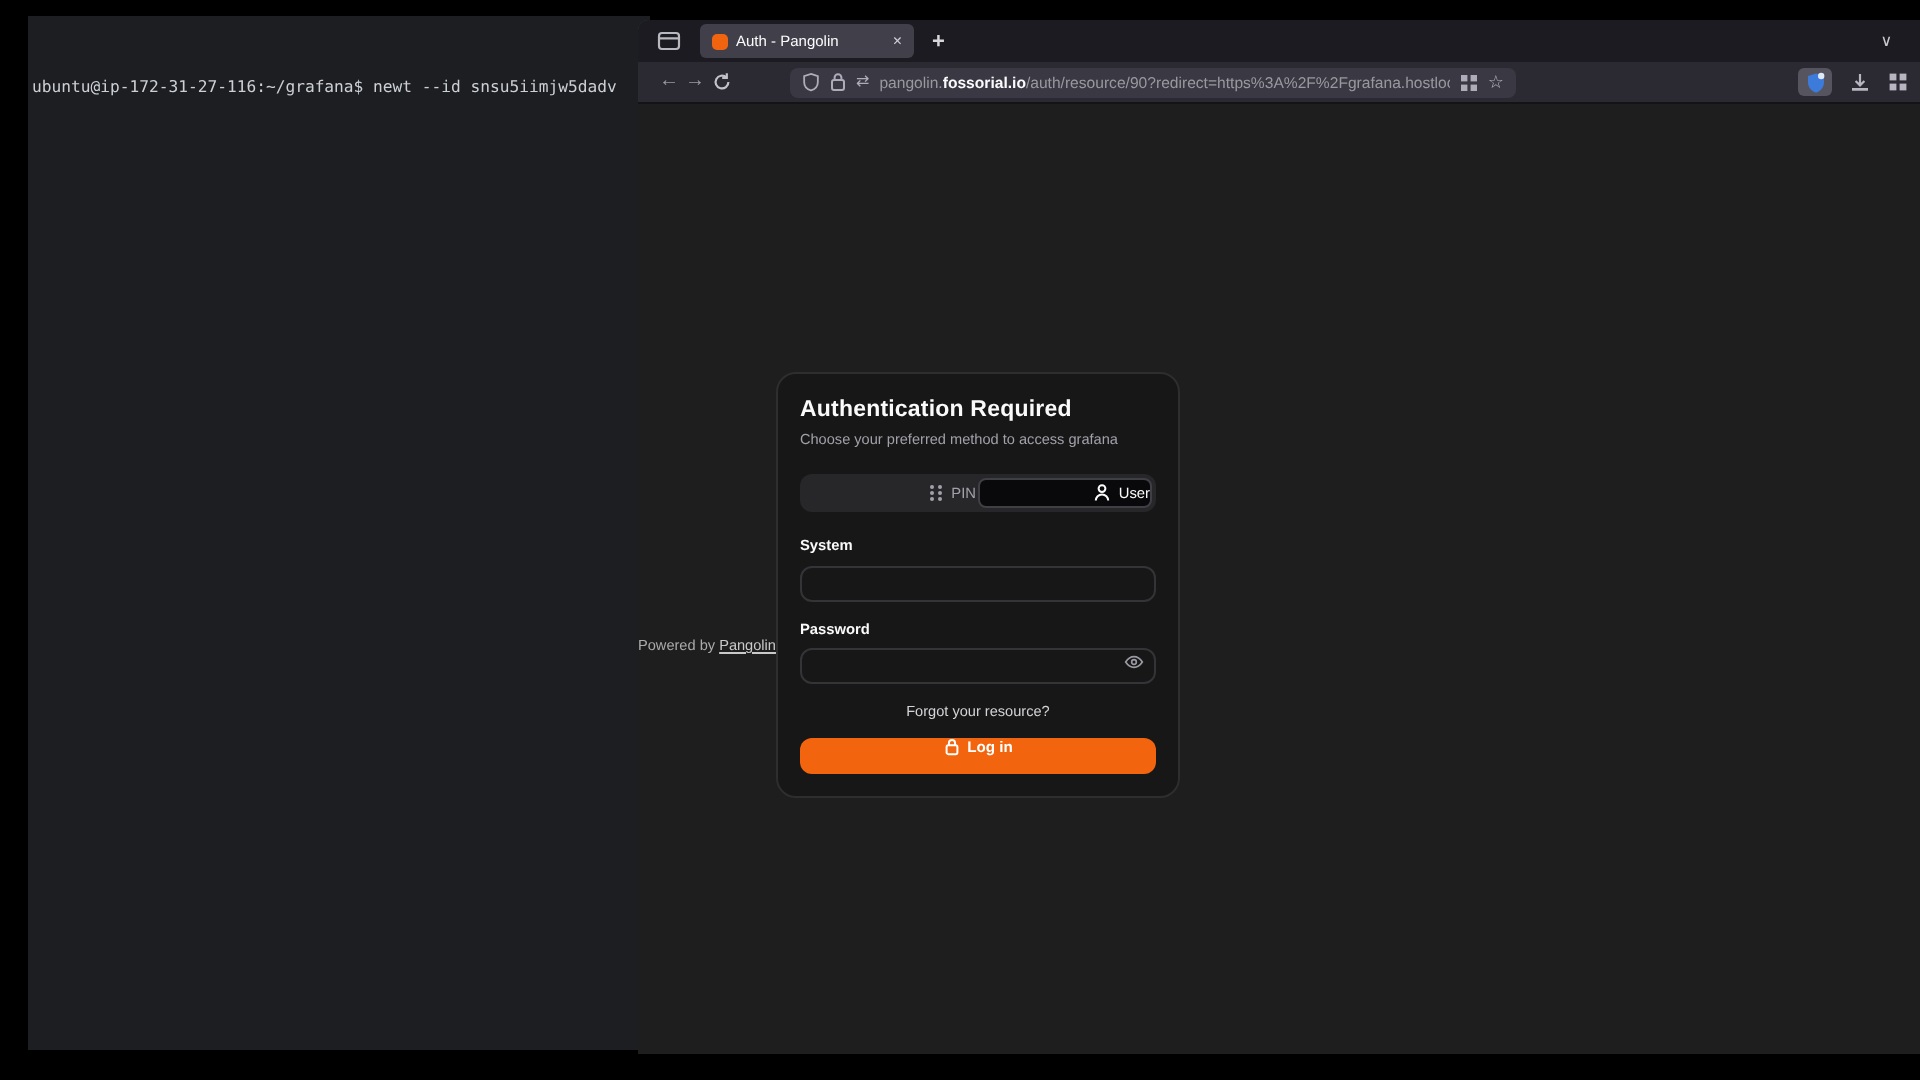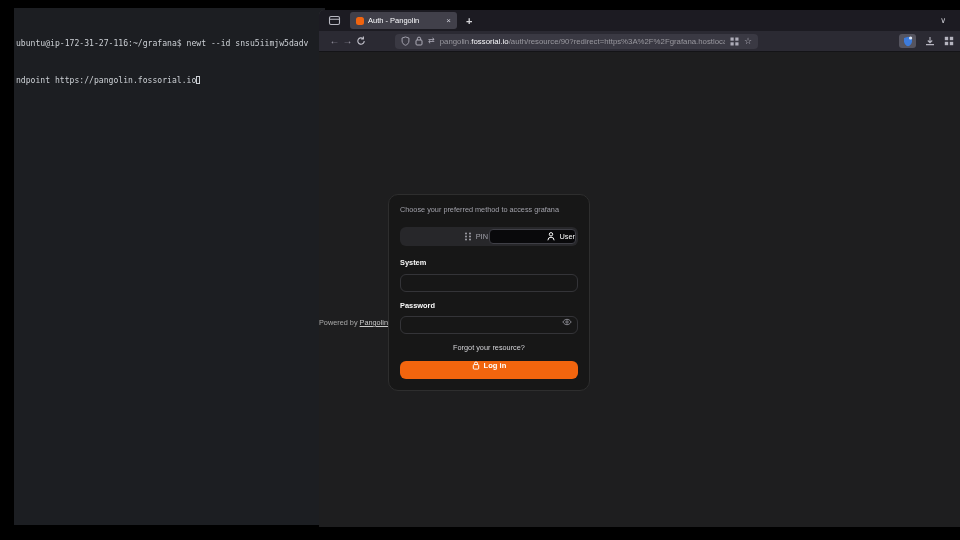--- a/index.html
+++ b/index.html
@@ -42,21 +42,21 @@
              padding:0 9px; flex:0 0 auto; border-bottom:1px solid #141417; }
   .navbtn { color:#9a99a5; font-size:10px; width:13px; text-align:center; line-height:1; }
   .navbtn.reload { display:flex; justify-content:center; color:#c3c2cc; }
   .urlbar { margin-left:28px; width:363px; height:15px; background:#3a3943;
             border-radius:4px; display:flex; align-items:center;
             padding:0 6px; gap:5px; color:#adacb8; }
   .urlbar svg { flex:0 0 auto; }
   .url-swap { font-size:8px; line-height:1; color:#adacb8; }
   .url-text { flex:1; font-size:7.8px; color:#99989f; white-space:nowrap;
               overflow:hidden; letter-spacing:0; }
-  .url-domain { color:#fbfbfe; font-weight:normal; }
+  .url-domain { color:#fbfbfe; font-weight:bold; }
   .url-star { font-size:9px; color:#b6b5c0; line-height:1; }
   .toolbar-right { margin-left:auto; display:flex; align-items:center; gap:9px;
                    color:#b6b5c0; }
   .ext-active { width:17px; height:14px; background:#55545f; border-radius:3px;
                 display:flex; align-items:center; justify-content:center; }
   .menu-glyph { font-size:10px; color:#c3c2cc; line-height:1; }
 
   
   .content { flex:1; background:#1e1e1f; position:relative;
              display:flex; flex-direction:row; align-items:center; }
@@ -94,21 +94,20 @@
                display:flex; justify-content:center; gap:4px;
                font-family:"Liberation Sans", sans-serif; }
 </style>
 </head>
 <body>
 
 <div class="stage">
 
   <div class="terminal">
     <div>ubuntu@ip-172-31-27-116:~/grafana$ newt --id snsu5iimjw5dadv</div>
-    <div><span>ndpoint https://pangolin.fossorial.io</span><span class="t-cursor"></span></div>
   </div>
 
   <div class="browser">
 
     <div class="tabbar">
       <span class="ffview">
         <svg width="13" height="13" viewBox="0 0 13 13">
             <rect x="1.5" y="2.5" width="10" height="8" rx="1.5" fill="none" stroke="currentColor" stroke-width="1.1"></rect>
             <line x1="1.5" y1="5.2" x2="11.5" y2="5.2" stroke="currentColor" stroke-width="1.1"></line>
           </svg>
@@ -189,20 +188,21 @@
           </svg>
         <span>System</span>
       </div>
 
       <div class="powered">
         <span>Powered by</span>
         <a href="#">Pangolin</a>
       </div>
 
       <div class="card">
+        <div class="card-title">Authentication Required</div>
         <div class="card-sub">Choose your preferred method to access grafana</div>
 
         <div class="tabs">
           <div class="tabseg">
             <svg width="8" height="9" viewBox="0 0 8 9">
                 <circle cx="2" cy="1.5" r="1" fill="currentColor"></circle>
                 <circle cx="6" cy="1.5" r="1" fill="currentColor"></circle>
                 <circle cx="2" cy="4.5" r="1" fill="currentColor"></circle>
                 <circle cx="6" cy="4.5" r="1" fill="currentColor"></circle>
                 <circle cx="2" cy="7.5" r="1" fill="currentColor"></circle>

